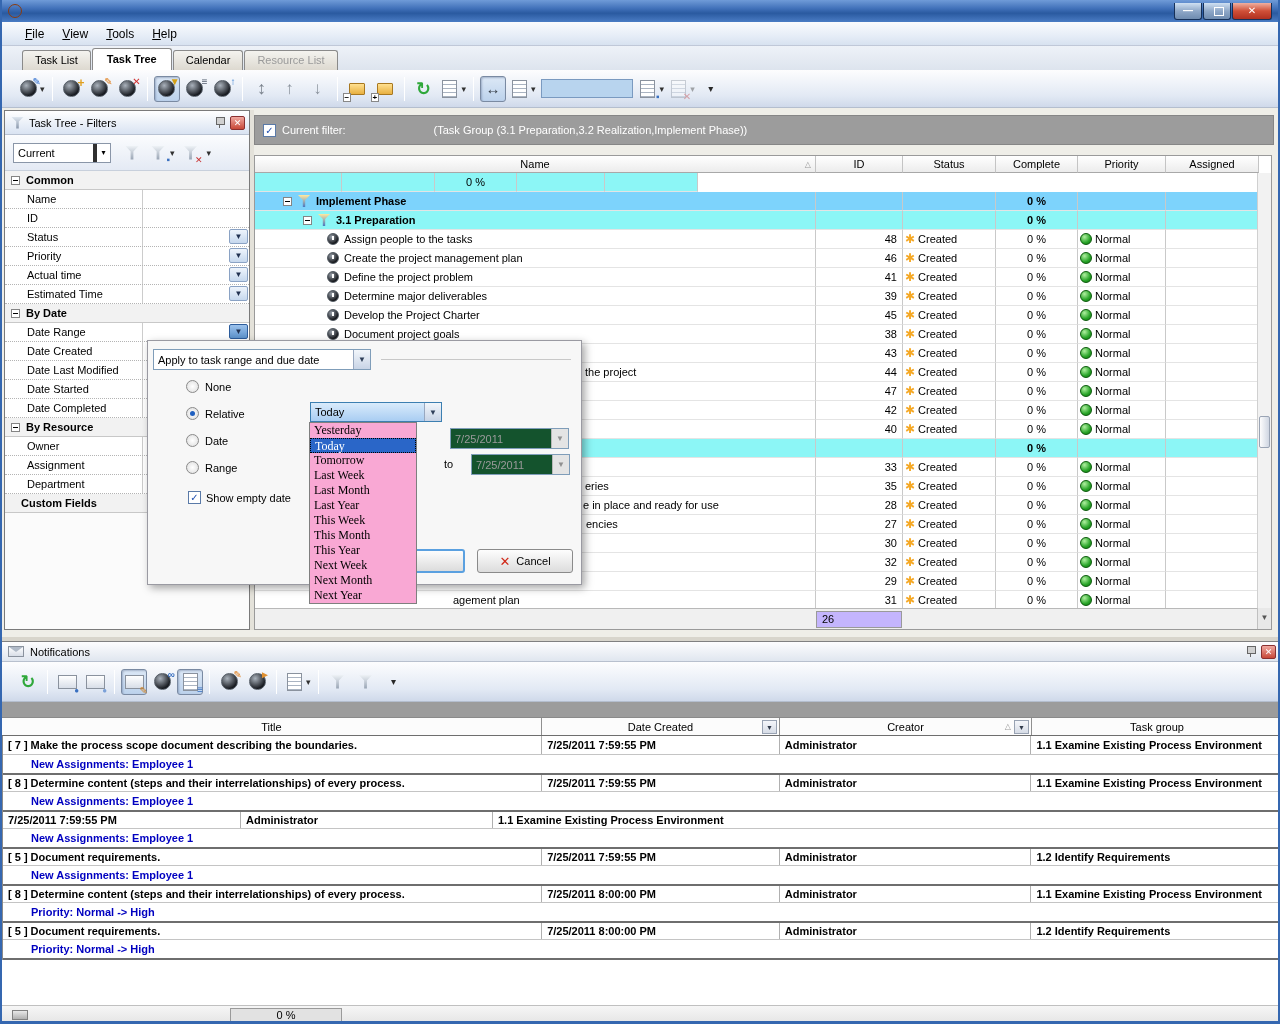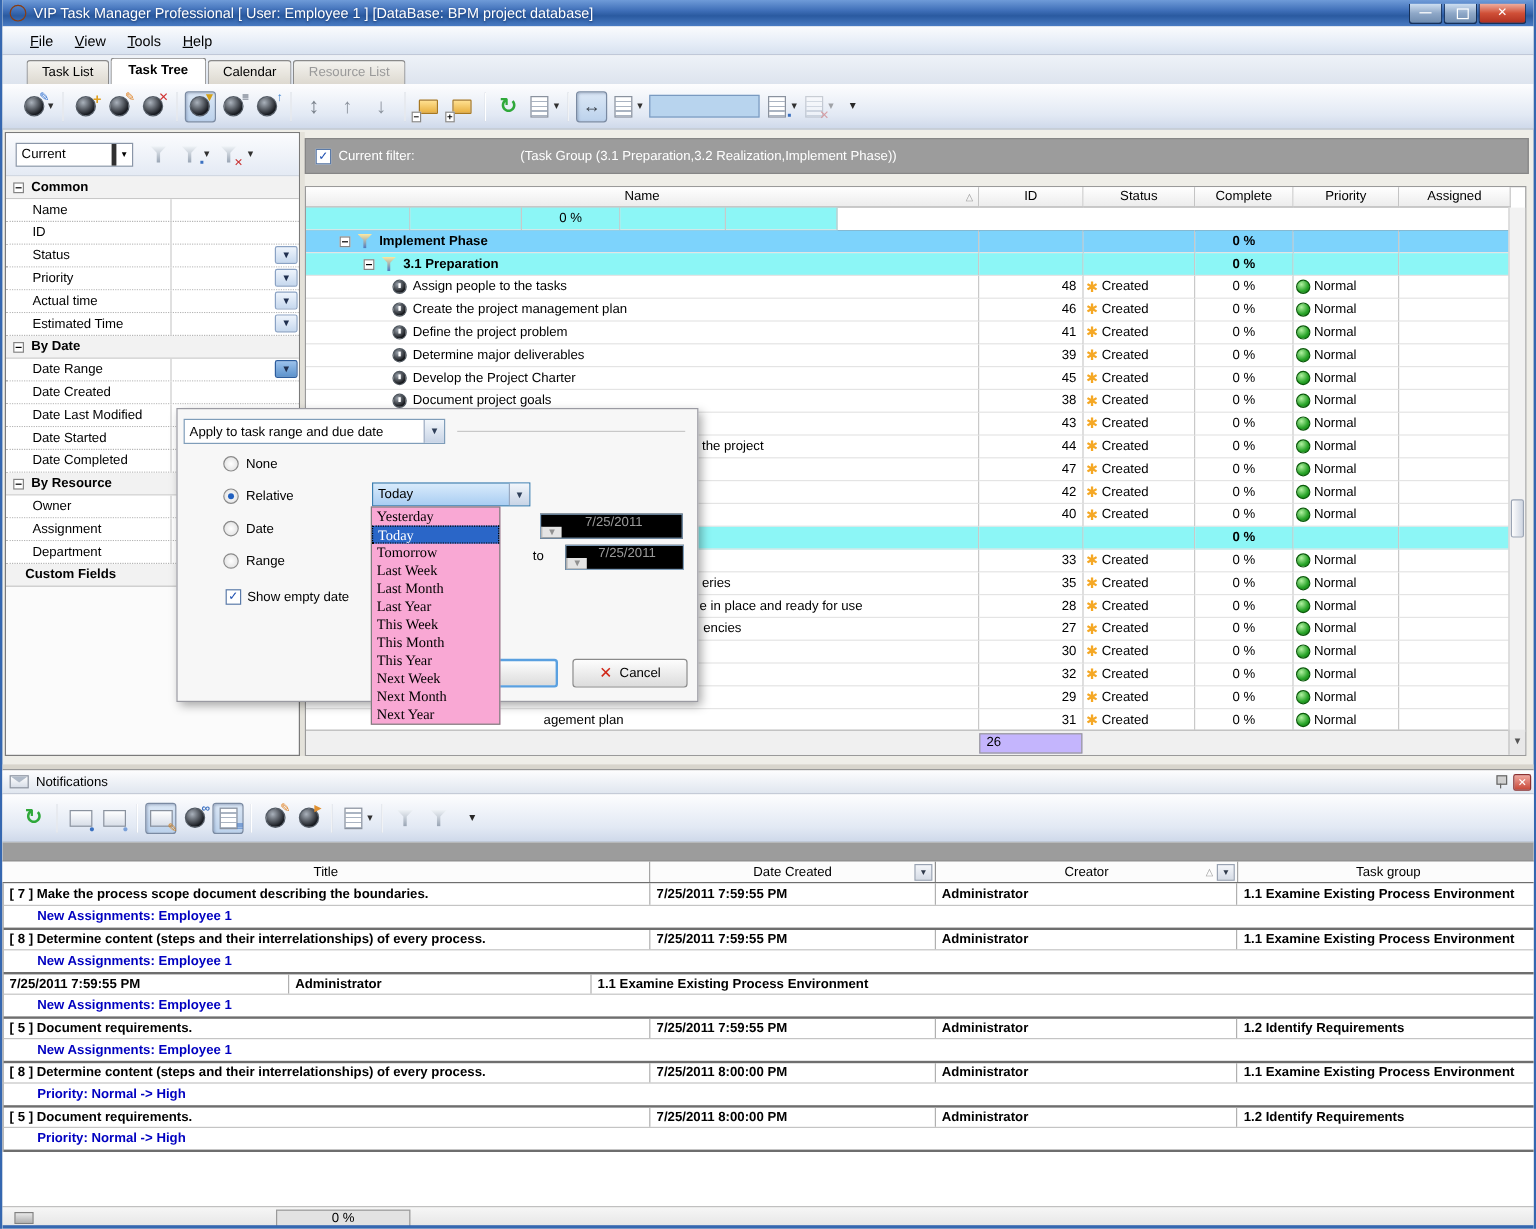--- a/index.html
+++ b/index.html
@@ -198,21 +198,21 @@
   
   .dlg { position:absolute; left:145px; top:340px; width:435px; height:245px; background:#f7f7f7;
     border:1px solid #9a9aa2; box-shadow:3px 3px 8px rgba(0,0,0,.35); z-index:40; }
   .combo { background:#fff; border:1px solid #7f9db9; display:flex; align-items:center; position:absolute; }
   .combo .ctext { flex:1; padding-left:4px; overflow:hidden; white-space:nowrap; }
   .combo .cbtn { width:17px; align-self:stretch; border-left:1px solid #98a8c0;
     background:linear-gradient(#f2f6fb,#c8d4e6); text-align:center; font-size:8px;
     display:flex; align-items:center; justify-content:center; }
   .combo .cbtn::before { content:"▼"; color:#30405a; }
   .combo.focus { background:linear-gradient(#d9ebfb,#a9cdf2); border-color:#3c7fb1; }
-  .combo.disabled { background:#000000; color:#9a9a9a;flex-direction:column; }
+  .combo.disabled { background:#14532d; color:#9a9a9a; }
   .combo.disabled .cbtn { background:#e4e4e4; border-left-color:#b8b8b8; }
   .combo.disabled .cbtn::before { color:#909090; }
   .dlg-sep { position:absolute; left:233px; top:18px; width:190px; height:1px; background:#c8c8c8; }
   .radio { position:absolute; width:13px; height:13px; border-radius:50%; border:1px solid #8a8a8a;
     background:radial-gradient(#ffffff,#dcdcdc); }
   .radio.sel::before { content:""; position:absolute; left:3px; top:3px; width:5px; height:5px;
     border-radius:50%; background:#2060c0; }
   .rlabel { position:absolute; font-size:11px; }
   .dlg .cbx { position:absolute; }
   .to-label { position:absolute; font-size:11px; }
@@ -264,21 +264,20 @@
     border:1px solid #9a9a9a; text-align:center; line-height:13px; }
   .bottom-border { position:absolute; left:0; top:1021px; width:1280px; height:3px; background:#3567b0; }
   .splitbar { position:absolute; left:0; top:637px; width:1280px; height:4px; background:#d8d5cc; }
   .vsplit { position:absolute; left:248px; top:110px; width:4px; height:520px; background:#e4e2da; }
 </style>
 </head>
 <body>
 
 <div class="titlebar">
   <div class="app-icon"></div>
-  <div class="title-text">VIP Task Manager Professional [ User: Employee 1 ] [DataBase: BPM project database]</div>
   <div class="winbtns">
     <div class="winbtn min"></div>
     <div class="winbtn restore"></div>
     <div class="winbtn close"></div>
   </div>
 </div>
 
 <div class="menubar">
   <div class="menu-item">File</div>
   <div class="menu-item">View</div>
@@ -359,20 +358,26 @@
     <div class="tbtn disabled">
       <span class="icn ic-page-delete"></span>
       <span class="dd-arrow"></span>
     </div>
     <div class="tbtn">
       <span class="icn ic-overflow"></span>
     </div>
   </div>
 
 <div class="fpanel">
+  <div class="fpanel-head">
+    <div class="fnl-s"></div>
+    <div class="fpanel-title">Task Tree - Filters</div>
+    <div class="pinbtn"></div>
+    <div class="closebtn"></div>
+  </div>
   <div class="fpanel-toolbar">
     <div class="fcombo">
       <span class="fval">Current</span>
       <span class="cbar"></span>
       <span class="cdd"></span>
     </div>
     <div class="tbtn" style="margin-left:8px">
       <span class="icn fnl"></span>
     </div>
     <div class="tbtn">

